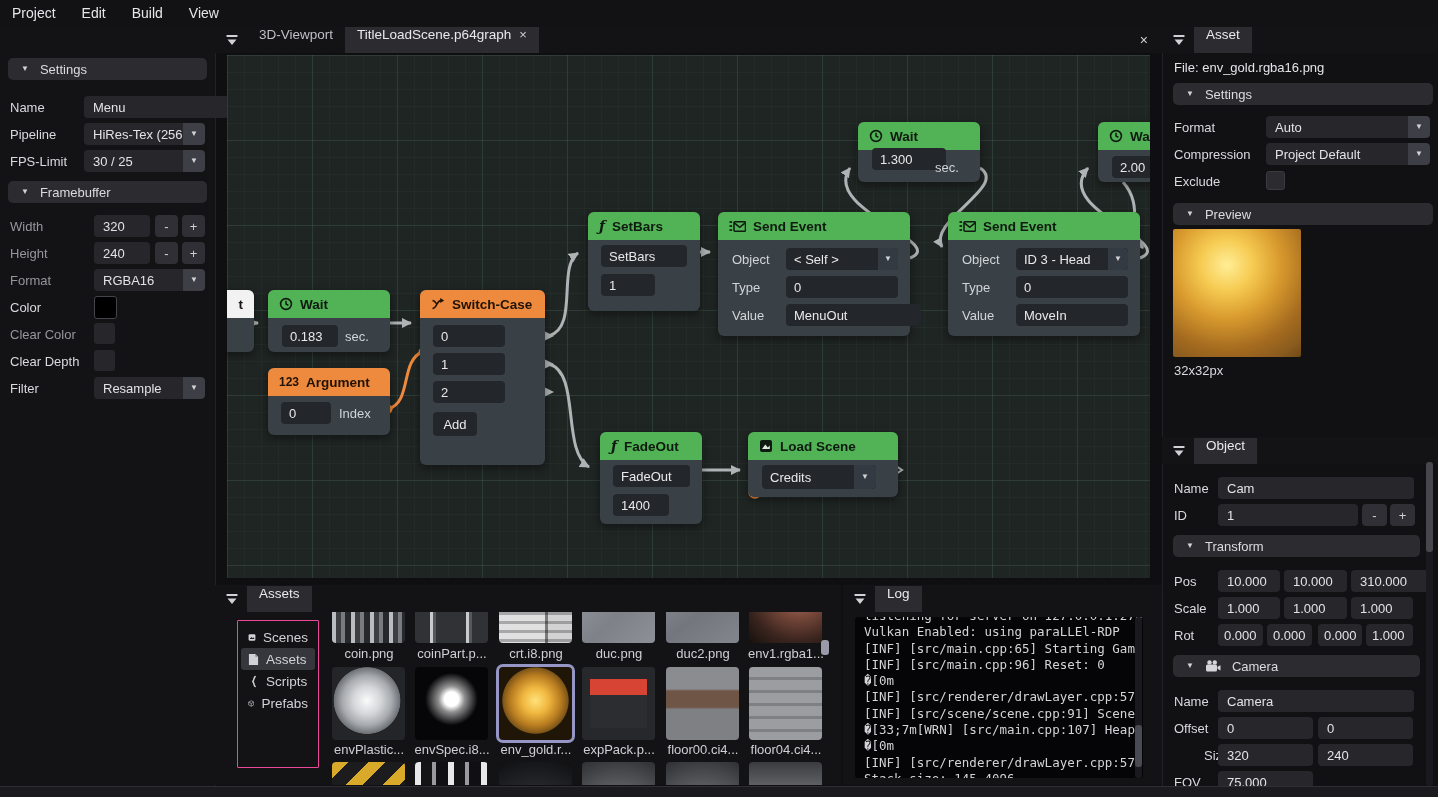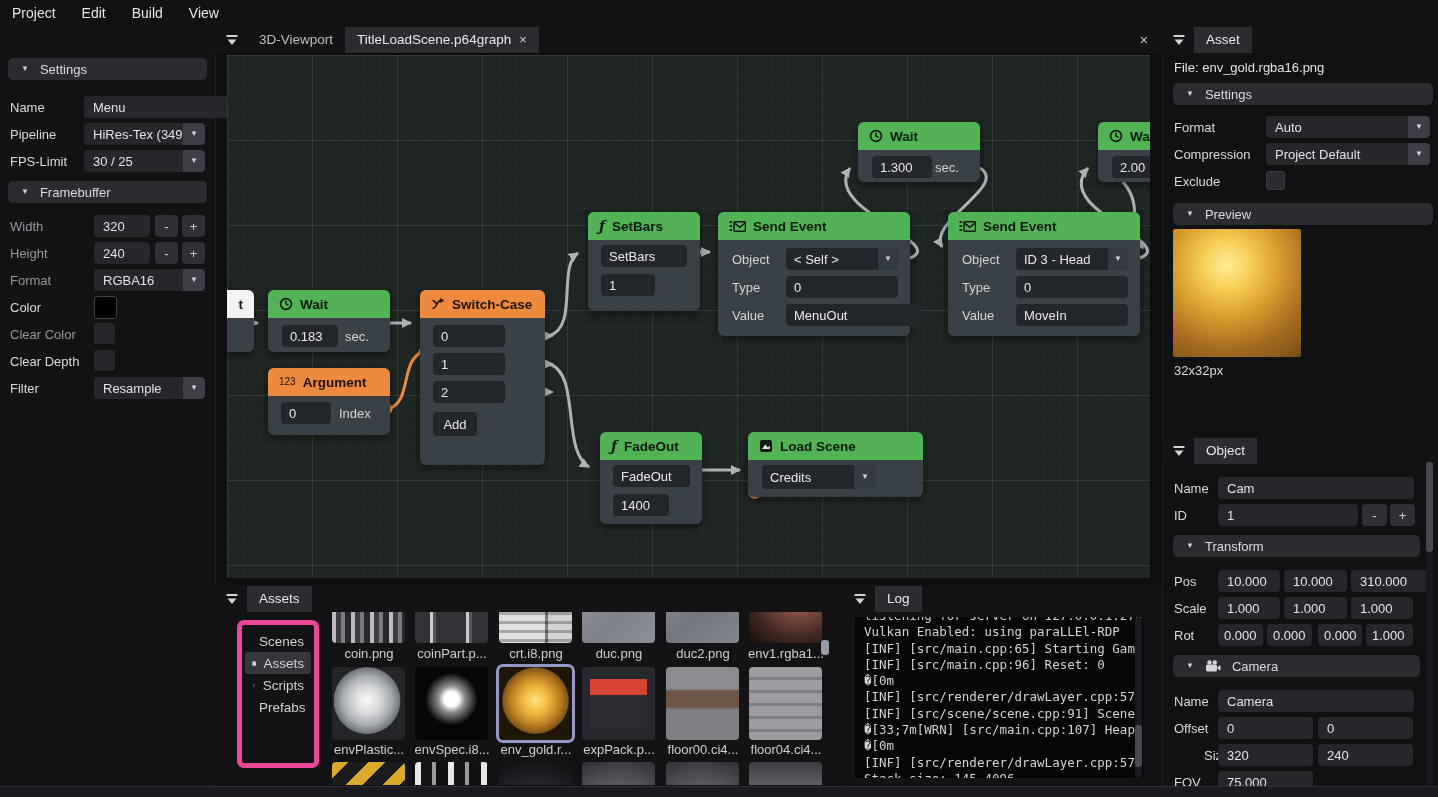--- a/index.html
+++ b/index.html
@@ -3,21 +3,21 @@
 <meta charset="utf-8">
 <style>
   html,body{margin:0;padding:0}
   body{width:1438px;height:797px;position:relative;overflow:hidden;background:#0f0f12;
        font-family:"Liberation Sans",sans-serif;color:#ddd;-webkit-font-smoothing:antialiased}
   .abs{position:absolute}
   
   .menubar{position:absolute;left:0;top:0;width:1438px;height:26px;background:#121215;display:flex;align-items:center;gap:0;padding-left:12px}
   .menuitem{font-size:14px;color:#e6e6e9;padding:0 14px 0 0;margin-right:12px;cursor:default}
   .tabbar{position:absolute;height:27px;background:#131316;display:flex;align-items:center}
-  .tab{height:26px;display:flex;align-items:center;gap:8px;padding:0 12px;font-size:13.5px;color:#bfbfc4;white-space:nowrap}
+  .tab{height:26px;display:flex;gap:8px;padding:0 12px;font-size:13.5px;color:#bfbfc4;white-space:nowrap}
   .tab.active{background:#2b2b30;color:#e9e9ed}
   .filtericon{width:14px;height:14px;margin:0 8px 0 10px;flex:0 0 auto}
   
   .leftpanel{position:absolute;left:0;top:26px;width:215px;height:760px;background:#131316;border-right:1px solid #222226}
   .rightpanel{position:absolute;left:1162px;top:26px;width:276px;height:760px;background:#111114;border-left:1px solid #222226}
   .hdr{position:absolute;height:22px;background:#2b2b30;border-radius:5px;display:flex;align-items:center;gap:11px;padding:0 13px;font-size:13px;color:#dcdce0;box-sizing:border-box}
   .tri{font-size:8px;color:#d2d2d6;line-height:1}
   .lbl{position:absolute;font-size:13px;color:#dadade;white-space:nowrap}
   .lbl.dim{color:#96969c}
   .inp{position:absolute;background:#26262b;border-radius:4px;color:#e3e3e7;font-size:13px;display:flex;align-items:center;padding:0 9px;height:22px;box-sizing:border-box;white-space:nowrap;overflow:hidden}
@@ -35,24 +35,24 @@
     background-size:85px 85px,85px 85px,17px 17px,17px 17px}
   .wires{position:absolute;left:0;top:0;pointer-events:none}
   .node{position:absolute;background:#394046;border-radius:6px;box-shadow:0 3px 10px rgba(0,0,0,.45)}
   .nhead{height:28px;border-radius:6px 6px 0 0;display:flex;align-items:center;gap:7px;padding:0 11px;font-size:13.5px;font-weight:700;box-sizing:border-box}
   .nhead.green{background:#52b256;color:#0f1a10}
   .nhead.orange{background:#ee8a3d;color:#201206}
   .nhead.white{background:#f2f2f2;color:#17171a;justify-content:flex-end}
   .nfield{position:absolute;background:#23262a;border-radius:4px;color:#e9e9ec;font-size:13px;display:flex;align-items:center;padding:0 8px;height:22px;box-sizing:border-box;white-space:nowrap;overflow:hidden}
   .nlbl{position:absolute;font-size:13px;color:#d2d5d8;white-space:nowrap}
   .func{font-family:"DejaVu Serif",serif;font-style:italic;font-size:14px;line-height:1}
-  .n123{font-size:10px;font-weight:400;letter-spacing:0;line-height:1}
+  .n123{font-size:12px;font-weight:700;letter-spacing:0;line-height:1}
   .narrow{position:absolute;right:0;top:0;width:20px;height:100%;background:#343a41;border-radius:0 4px 4px 0;display:flex;align-items:center;justify-content:center}
   
-  .catbox{position:absolute;left:237px;top:620px;width:82px;height:148px;border:5px solid #ec4899;border-radius:7px;box-sizing:border-box;padding-top:5px}
+  .catbox{position:absolute;left:237px;top:620px;width:82px;height:148px;border:1px solid #ec4899;border-radius:1px;box-sizing:border-box;padding-top:5px}
   .cat{display:flex;align-items:center;gap:7px;height:22px;padding:0 7px;font-size:13.5px;color:#d2d2d6;margin:0 3px;border-radius:3px;white-space:nowrap}
   .cat.active{background:#36363d}
   .thumb{position:absolute;width:73px;height:73px;border-radius:4px;background:#222428;overflow:hidden}
   .thumb.sel{box-shadow:0 0 0 3px #9595c6}
   .flabel{position:absolute;width:86px;margin-left:-6px;text-align:center;font-size:13px;color:#cfcfd4;white-space:nowrap;overflow:hidden;height:16px}
   .t-coin{background:repeating-linear-gradient(90deg,#b9bcc0 0 4px,#3c3e42 4px 9px,#787c80 9px 13px,#26282c 13px 19px)}
   .t-coinpart{background:repeating-linear-gradient(90deg,#303236 0 15px,#c8cacc 15px 18px,#55575b 18px 21px,#303236 21px 36px)}
   .t-crt{background:repeating-linear-gradient(180deg,#efefef 0 6px,#b2b2b4 6px 9px),linear-gradient(90deg,transparent 0 46px,#8a8a8c 46px 49px,#efefef 49px);background-blend-mode:multiply;background-color:#efefef}
   .t-duc{background:linear-gradient(135deg,#989ca2 0%,#7e8288 55%,#8d9197 100%)}
   .t-duc2{background:linear-gradient(145deg,#8e9298 0%,#73777d 55%,#83878d 100%)}
@@ -104,21 +104,21 @@
 </div>
 <div class="leftpanel">
   <div class="hdr" style="left:8px;top:32px;width:199px">
     <span class="tri">▼</span>
       <span>Settings</span>
   </div>
   <div class="lbl" style="left:10px;top:74px">Name</div>
   <div class="inp" style="left:84px;top:70px;width:145px">Menu</div>
   <div class="lbl" style="left:10px;top:101px">Pipeline</div>
   <div class="inp" style="left:84px;top:97px;width:121px;padding-right:24px">
-      <span>HiRes-Tex (349</span>
+      <span>HiRes-Tex (256</span>
     <span class="arrowbox">
         <span class="tri">▼</span>
       </span>
     </div>
   <div class="lbl" style="left:10px;top:128px">FPS-Limit</div>
   <div class="inp" style="left:84px;top:124px;width:121px;padding-right:24px">
       <span>30 / 25</span>
     <span class="arrowbox">
         <span class="tri">▼</span>
       </span>
@@ -283,21 +283,21 @@
   </div>
 
   <div class="node" style="left:631px;top:67px;width:122px;height:60px">
     <div class="nhead green">
       <svg width="14" height="14" viewBox="0 0 14 14">
           <circle cx="7" cy="7" r="5.4" fill="none" stroke="#0f1a10" stroke-width="1.6"></circle>
           <path d="M7 3.8 L7 7 L9.4 8.4" stroke="#0f1a10" stroke-width="1.5" fill="none"></path>
         </svg>
       <span>Wait</span>
     </div>
-    <div class="nfield" style="left:14px;top:34px;width:60px">1.300</div>
+    <div class="nfield" style="left:14px;top:26px;width:74px">1.300</div>
     <div class="nlbl" style="left:77px;top:38px">sec.</div>
   </div>
 
   <div class="node" style="left:721px;top:157px;width:192px;height:124px">
     <div class="nhead green">
       <svg width="17" height="13" viewBox="0 0 17 13">
           <rect x="0.5" y="1.2" width="2.6" height="1.7" fill="#0f1a10"></rect>
           <rect x="0.5" y="5.2" width="2.6" height="1.7" fill="#0f1a10"></rect>
           <rect x="0.5" y="9.2" width="2.6" height="1.7" fill="#0f1a10"></rect>
           <rect x="5" y="1.7" width="11.5" height="9.6" rx="1" fill="none" stroke="#0f1a10" stroke-width="1.5"></rect>
@@ -331,21 +331,21 @@
 
   <div class="node" style="left:373px;top:377px;width:102px;height:92px">
     <div class="nhead green">
       <span class="func">ƒ</span>
       <span>FadeOut</span>
     </div>
     <div class="nfield" style="left:13px;top:33px;width:77px">FadeOut</div>
     <div class="nfield" style="left:13px;top:62px;width:56px">1400</div>
   </div>
 
-  <div class="node" style="left:521px;top:377px;width:175px;height:65px">
+  <div class="node" style="left:521px;top:377px;width:150px;height:65px">
     <div class="nhead green">
       <svg width="14" height="14" viewBox="0 0 14 14">
           <rect x="1" y="1" width="12" height="12" rx="2" fill="#0f1a10"></rect>
           <path d="M3 10 L6.3 5.6 L8.8 8.6 L10.8 6.6 L10.8 10 Z" fill="#dfe9df"></path>
         </svg>
       <span>Load Scene</span>
     </div>
     <div class="nfield" style="left:14px;top:33px;width:114px;height:24px;padding-right:24px">
         <span>Credits</span>
       <span class="narrow" style="width:22px">

